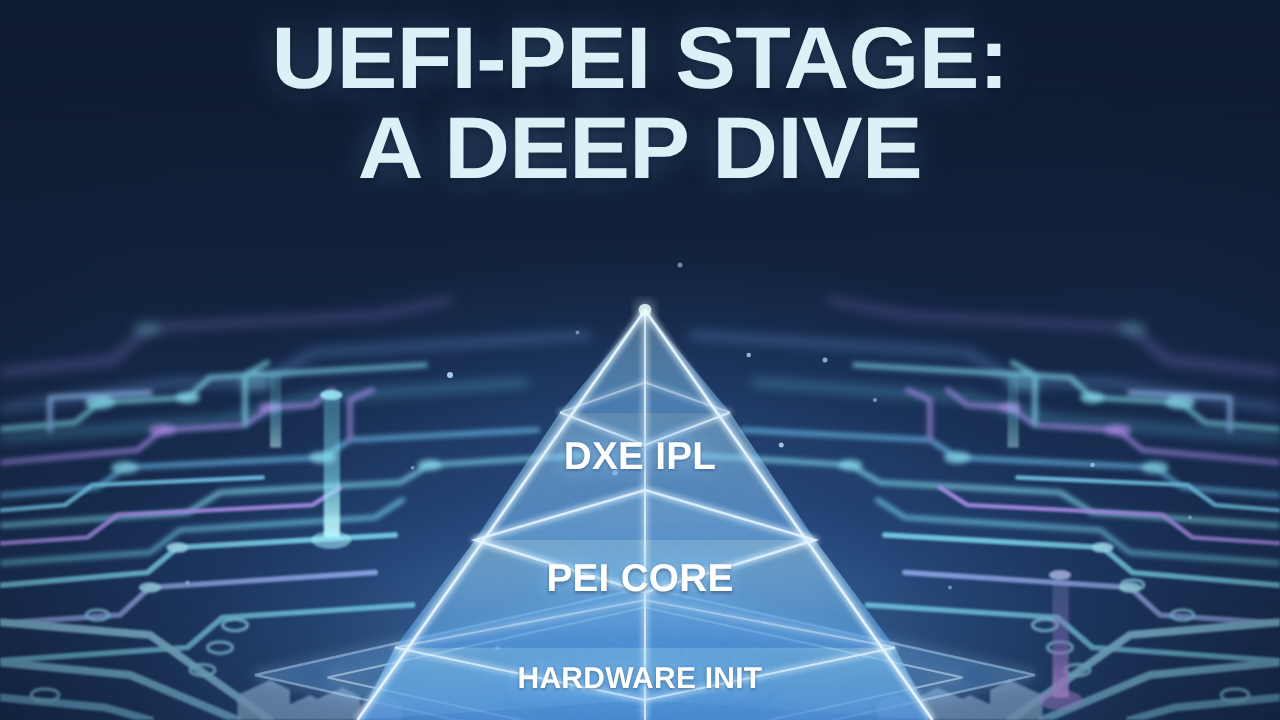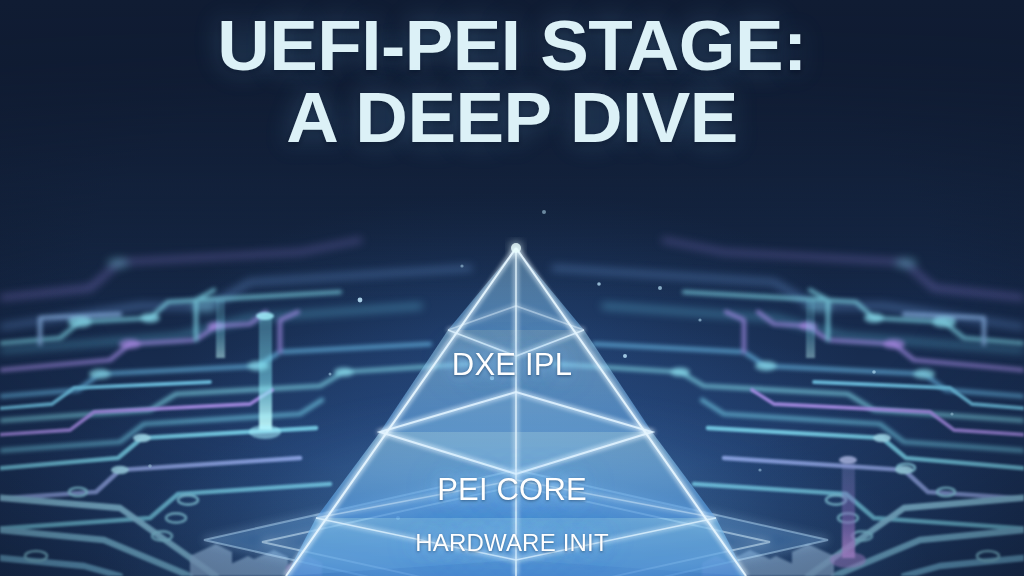--- a/index.html
+++ b/index.html
@@ -55,27 +55,27 @@
   }
   .title .ln{display:block;}
 
   
   .pyramid{position:absolute;left:0;top:0;width:1024px;height:576px;pointer-events:none;}
 
   .tier-label{
     position:absolute;
     width:100%;text-align:center;
     color:#ffffff;
-    font-weight:400;
+    font-weight:700;
     text-shadow:0 0 16px rgba(150,210,255,.75),0 0 36px rgba(90,165,235,.45),0 1px 3px rgba(8,20,40,.55);
     user-select:none;
     letter-spacing:.2px;
   }
   #lbl-dxe{top:347px;font-size:31px;}
-  #lbl-pei{top:472px;font-size:31px;}
+  #lbl-pei{top:445px;font-size:31px;}
   #lbl-hw{top:529px;font-size:24px;}
 
   .specks{position:absolute;inset:0;pointer-events:none;}
 </style>
 </head>
 <body>
 
 <div id="stage">
 
   <div class="board">

